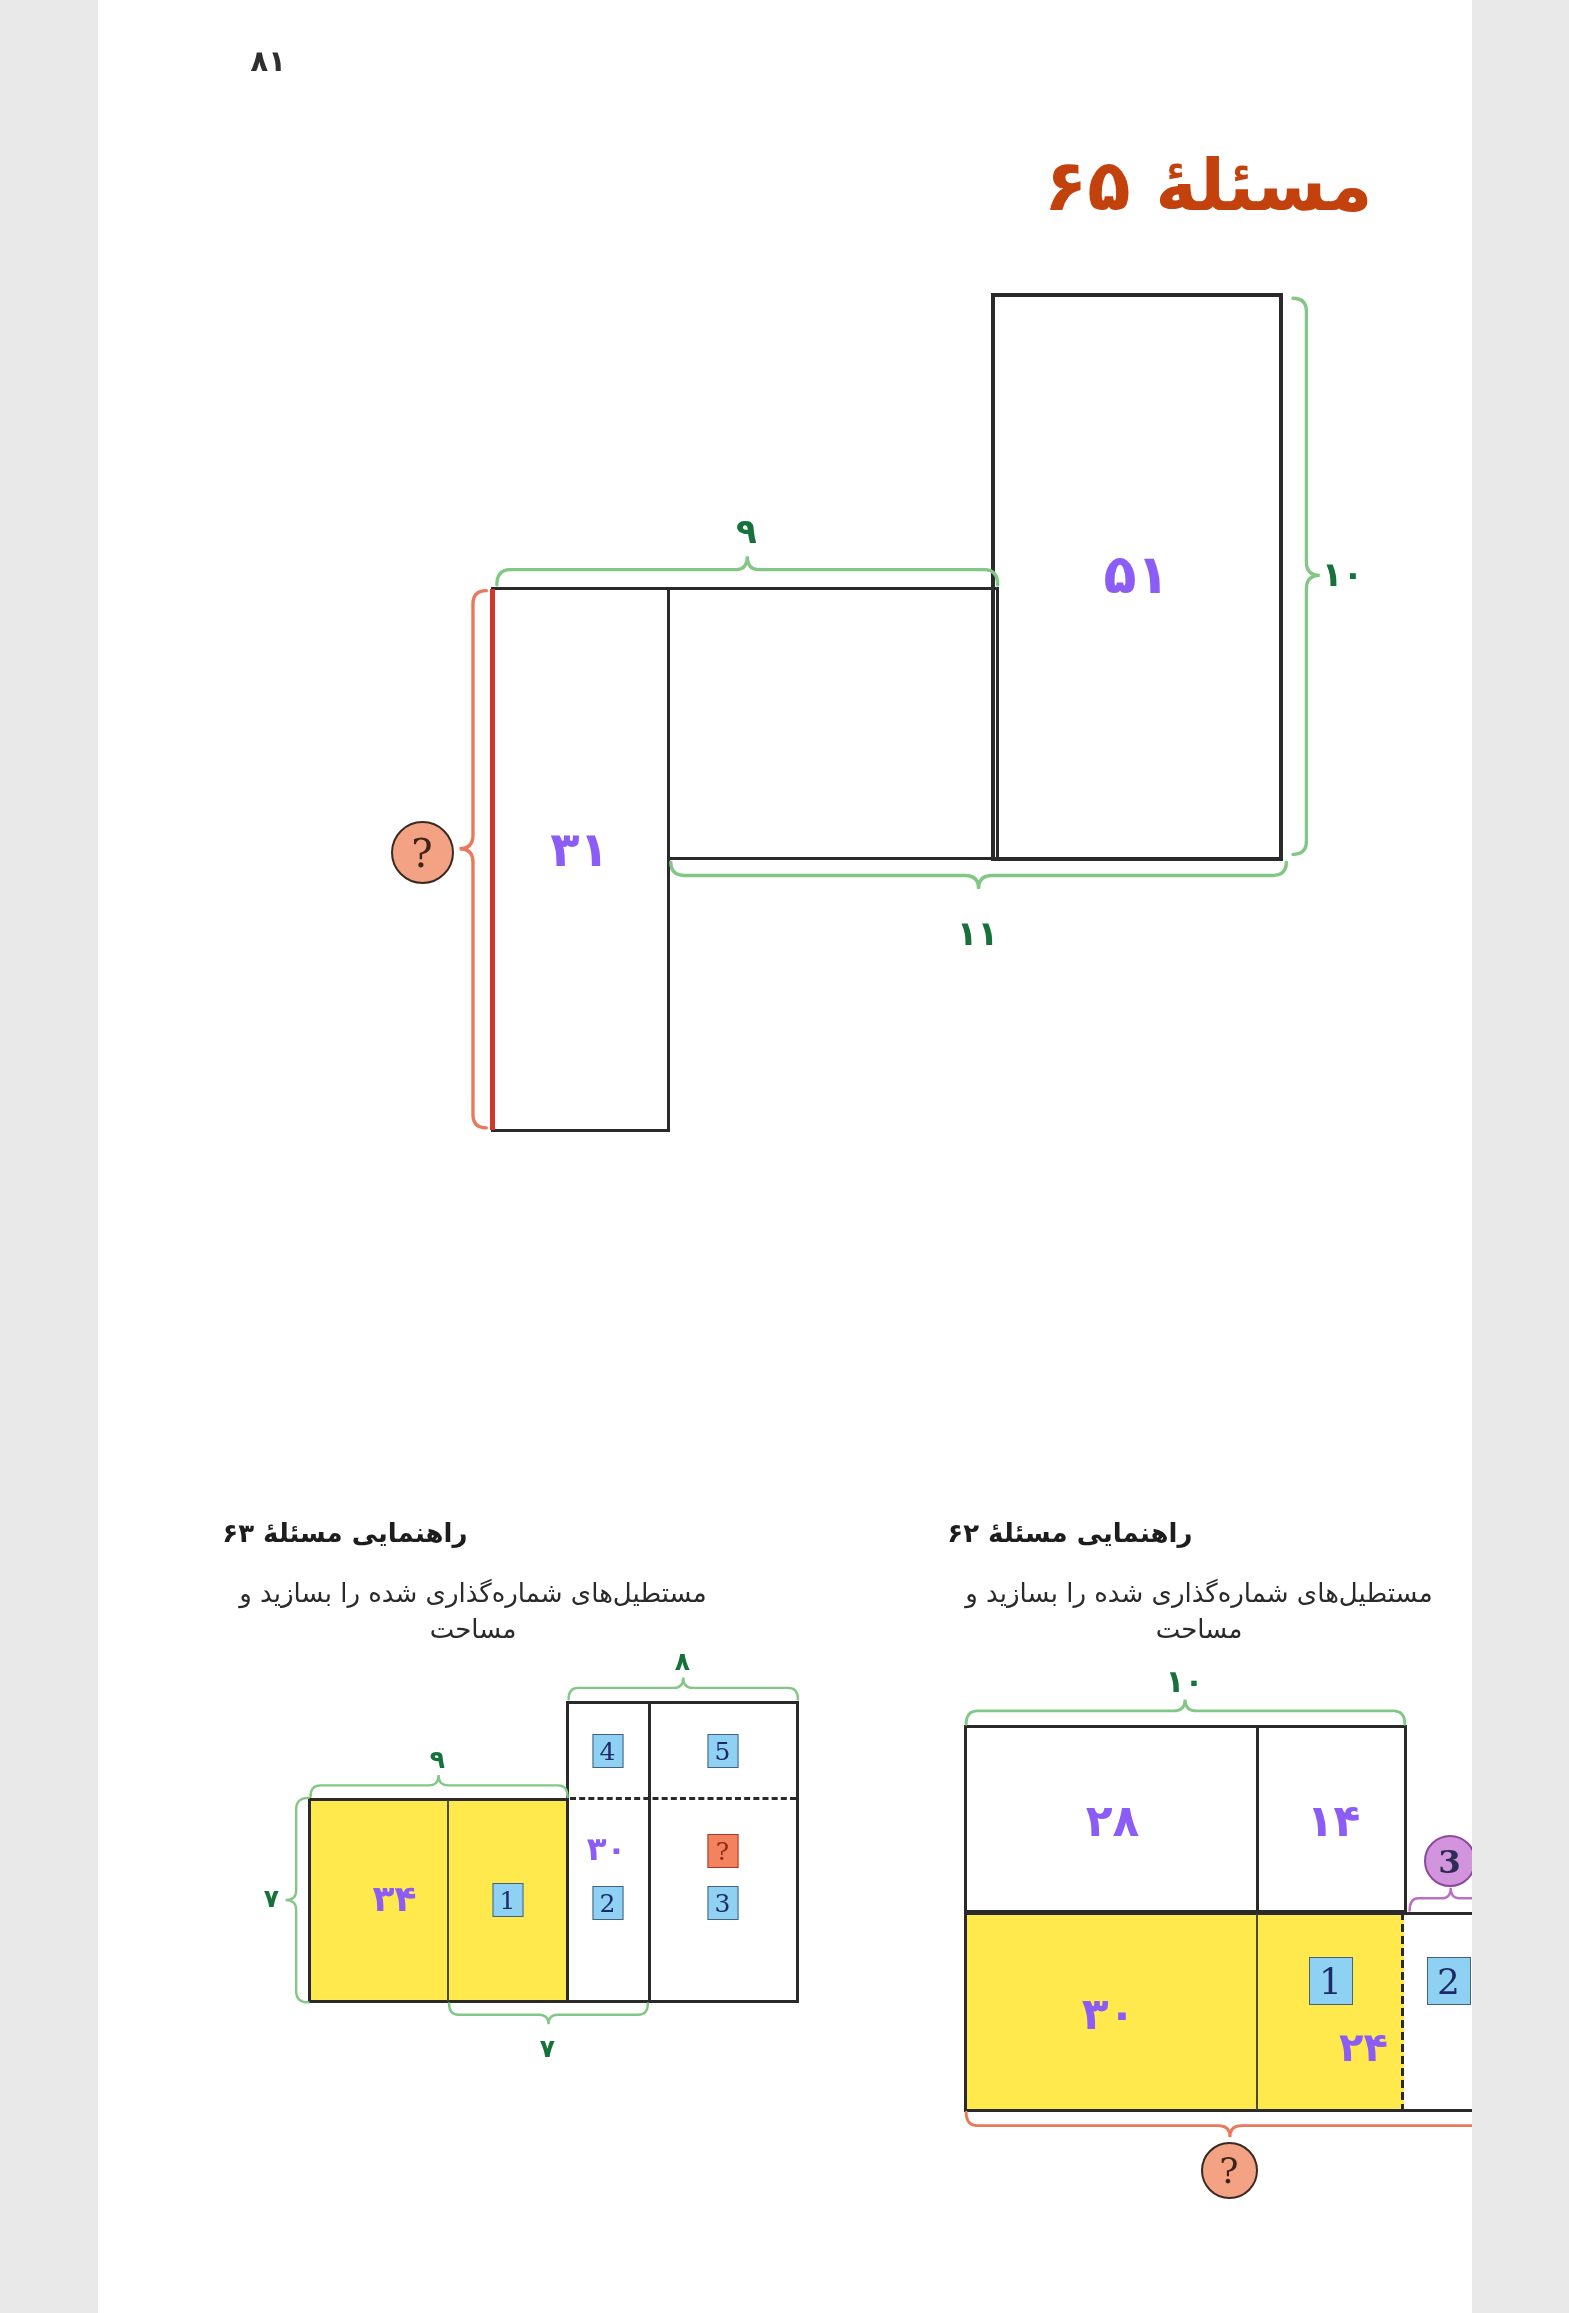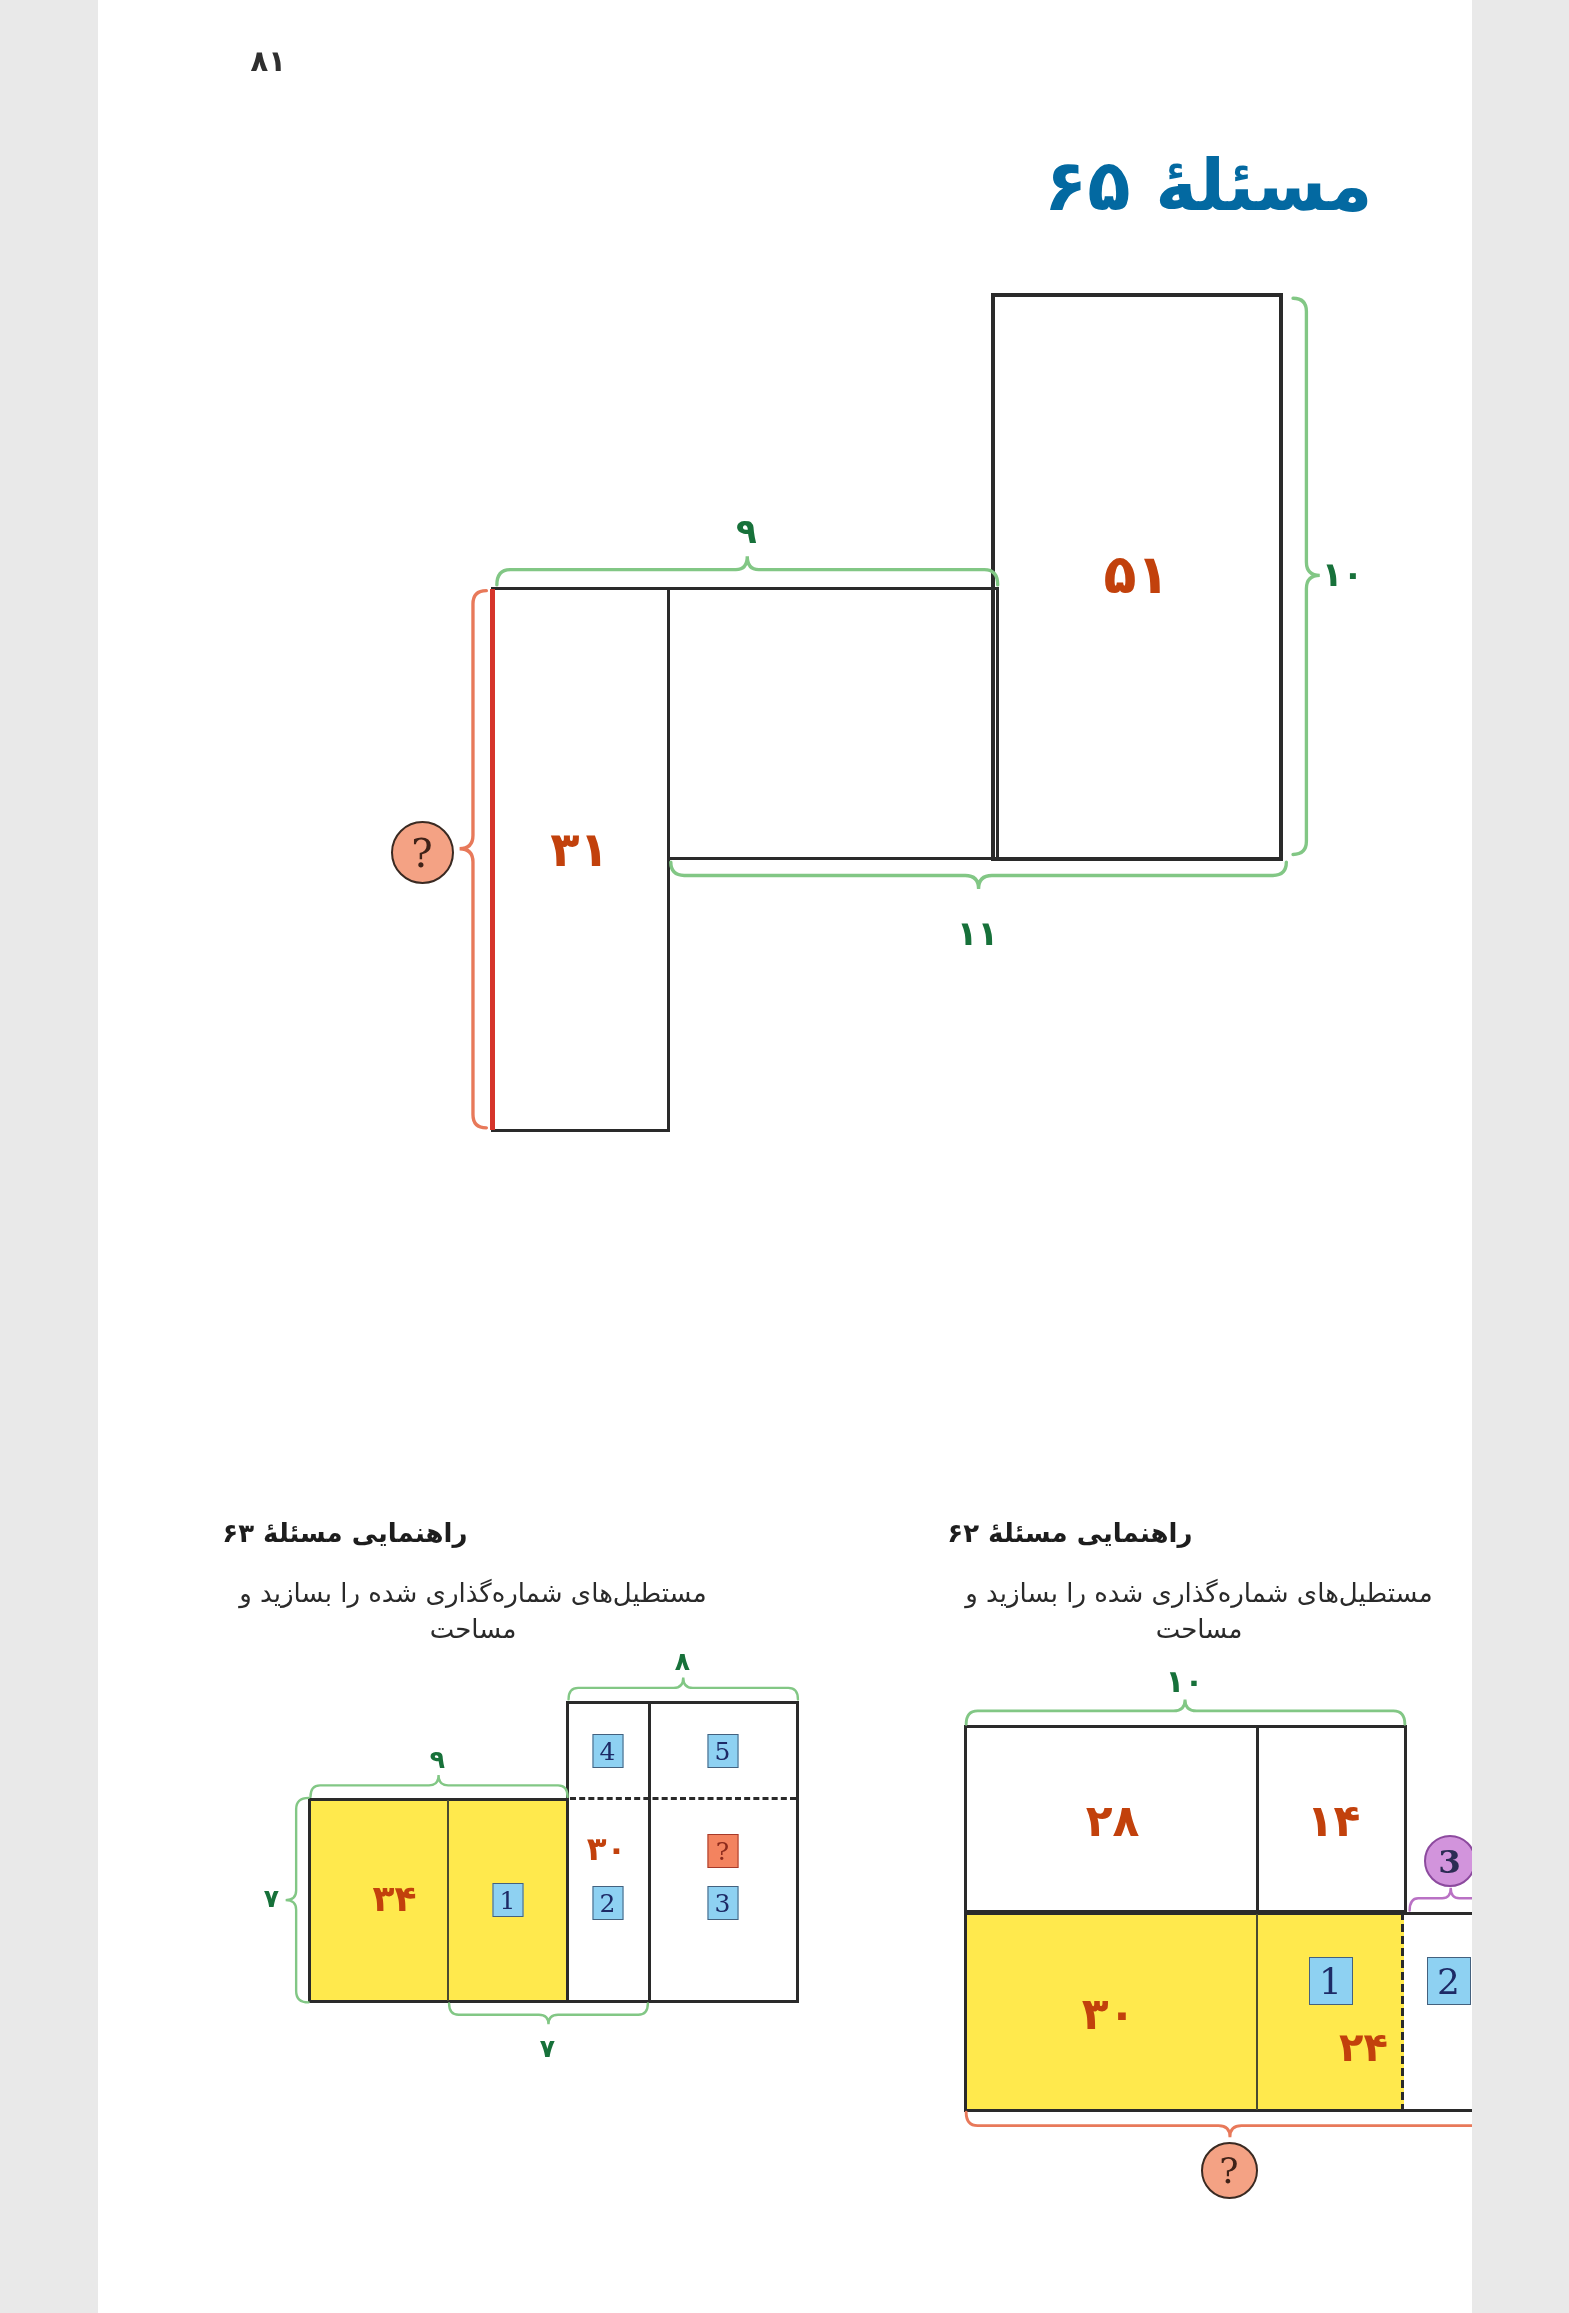--- a/index.html
+++ b/index.html
@@ -10,21 +10,21 @@
   }
   .abs{position:absolute;}
   .ctr{transform:translate(-50%,-50%);white-space:nowrap;}
   
   .rect{position:absolute;border:3.8px solid #2a2a2a;box-sizing:border-box;background:transparent;}
   .rect.thick{border-width:4.8px;}
   .rect.yellow{background:#ffe94d;}
   .vline{position:absolute;background:#2a2a2a;}
   .vline.thin{background:#4a4a30;}
   
-  .num{position:absolute;color:#c2410c;font-weight:bold;}
+  .num{position:absolute;color:#8b5cf6;font-weight:bold;}
   .dim{position:absolute;color:#17713a;font-weight:bold;}
   .dim-lg{font-size:34px;}
   .dim-md{font-size:31px;}
   .dim-sm{font-size:25px;}
   
   .nbox{
     position:absolute;box-sizing:border-box;
     background:#8ed1f2;border:1.9px solid #44617e;
     display:flex;align-items:center;justify-content:center;
     font-family:"DejaVu Serif",serif;color:#1d2a66;
@@ -40,21 +40,21 @@
   }
   .circ.salmon{background:#f4a284;border:2.9px solid #3a2a22;color:#3f2218;}
   .circ.purple{background:#d294dc;border:2.4px solid #8c4a9e;color:#2c2c54;}
   
   .dash-h{position:absolute;border-top:3.8px dashed #2a2a2a;}
   .dash-v{position:absolute;border-left:4.8px dashed #2a2a2a;}
   
   .pagenum{position:absolute;left:153px;top:44px;font-size:29px;color:#2f2f2f;font-weight:bold;}
   .title{
     position:absolute;right:99px;top:140px;font-size:71px;line-height:1.3;
-    font-weight:bold;color:#0369a1;direction:rtl;
+    font-weight:bold;color:#c2410c;direction:rtl;
   }
   .hint-heading{
     position:absolute;top:1518px;font-size:26px;font-weight:bold;color:#1d1d1d;
     direction:rtl;white-space:nowrap;
   }
   .hint-body{
     position:absolute;top:1575px;width:491px;font-size:26px;line-height:36px;
     color:#2a2a2a;direction:rtl;text-align:center;
   }
   svg.overlay{position:absolute;left:0;top:0;pointer-events:none;}

